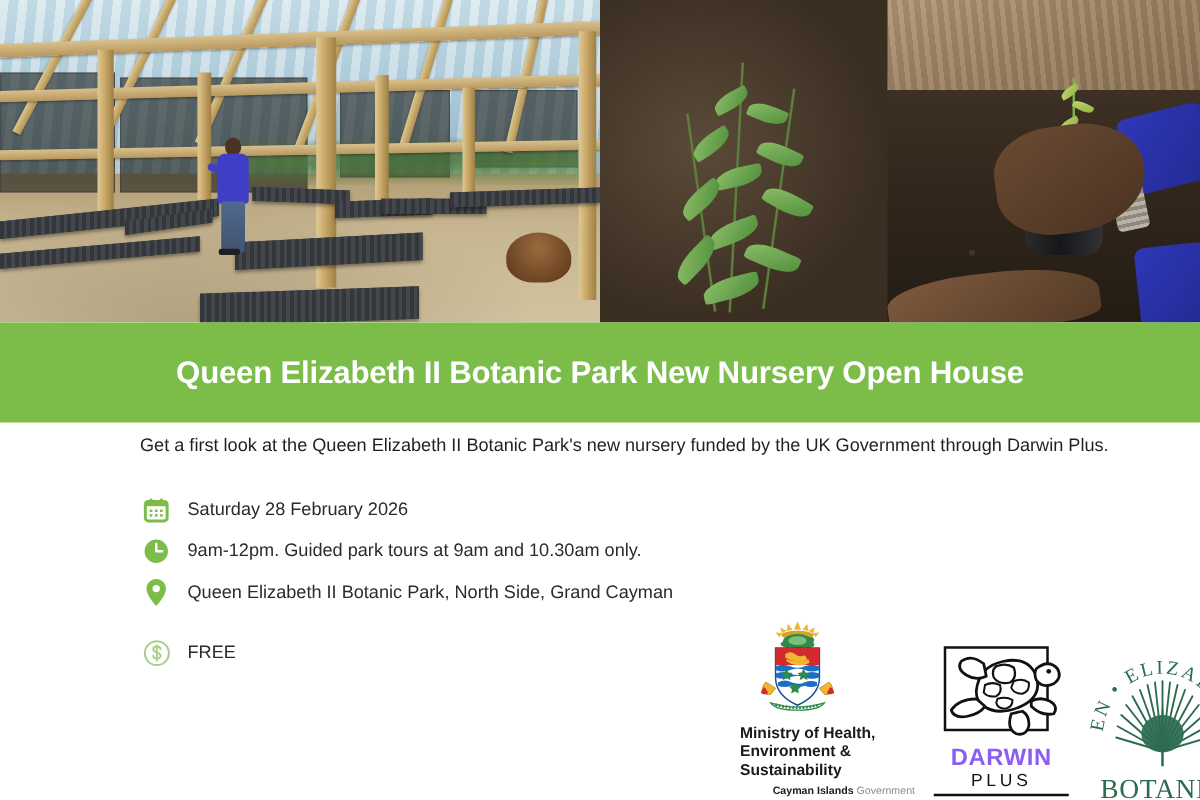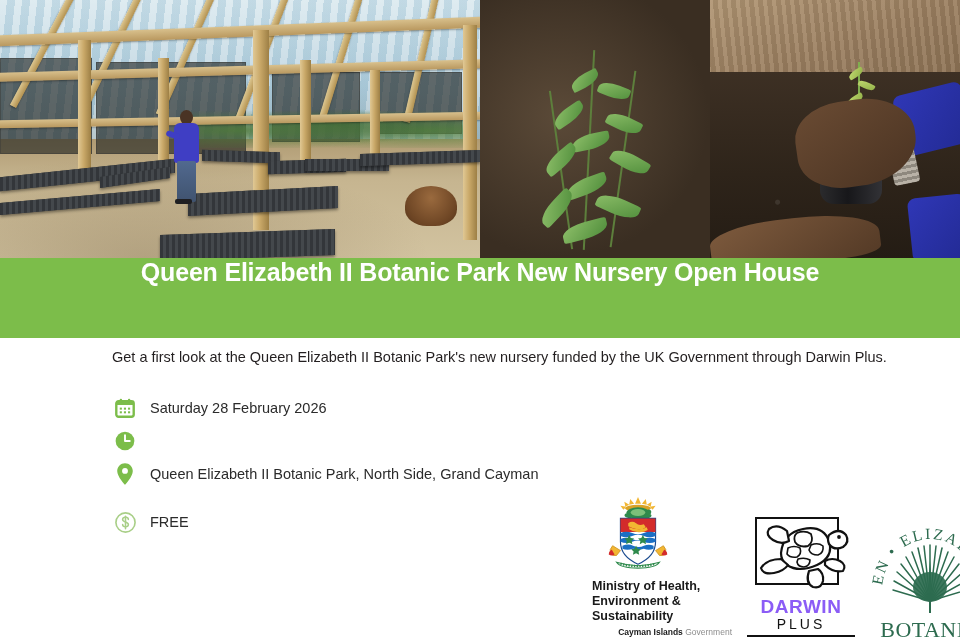--- a/index.html
+++ b/index.html
@@ -152,21 +152,21 @@
   .sl-1 { left:418px; top:88px; width:70px; height:62px; transform:rotate(-14deg); border-radius:8px; }
   .sl-2 { left:430px; top:196px; width:58px; height:64px; transform:rotate(-6deg); border-radius:8px; }
   .cuff { position:absolute; left:410px; top:138px; width:26px; height:46px;
     background:repeating-linear-gradient(0deg,#b9b2a7 0 3px,#8e887e 3px 6px); transform:rotate(-12deg); border-radius:4px; }
 
   
   .title-banner {
     position: absolute; left: 0; top: 258px;
     width: 960px; height: 80px;
     background: #7cbd4a;
-    display: flex; align-items: flex-start; justify-content: center;
+    display: flex; align-items: center; justify-content: center;
   }
   .title-banner h1 {
     color: #ffffff;
     font-size: 25px;
     font-weight: bold;
     letter-spacing: -0.2px;
     font-family: "Liberation Sans", sans-serif;
     white-space: nowrap;
   }
 
@@ -367,20 +367,21 @@
         <span class="detail-text">Saturday 28 February 2026</span>
       </div>
 
       <div class="detail-row">
         <span class="detail-icon">
           <svg width="22" height="22" viewBox="0 0 24 24" aria-hidden="true">
             <circle cx="12" cy="12" r="10.2" fill="#7cbd4a"></circle>
             <path d="M12 5.6 V12 H17.2" fill="none" stroke="#ffffff" stroke-width="2.1" stroke-linecap="round" stroke-linejoin="round"></path>
           </svg>
         </span>
+        <span class="detail-text">9am-12pm. Guided park tours at 9am and 10.30am only.</span>
       </div>
 
       <div class="detail-row">
         <span class="detail-icon">
           <svg width="22" height="24" viewBox="0 0 24 26" aria-hidden="true">
             <path d="M12 1.2c-4.7 0-8.5 3.8-8.5 8.5 0 6.3 8.5 15 8.5 15s8.5-8.7 8.5-15c0-4.7-3.8-8.5-8.5-8.5z" fill="#7cbd4a"></path>
             <circle cx="12" cy="9.6" r="3.2" fill="#ffffff"></circle>
           </svg>
         </span>
         <span class="detail-text">Queen Elizabeth II Botanic Park, North Side, Grand Cayman</span>

